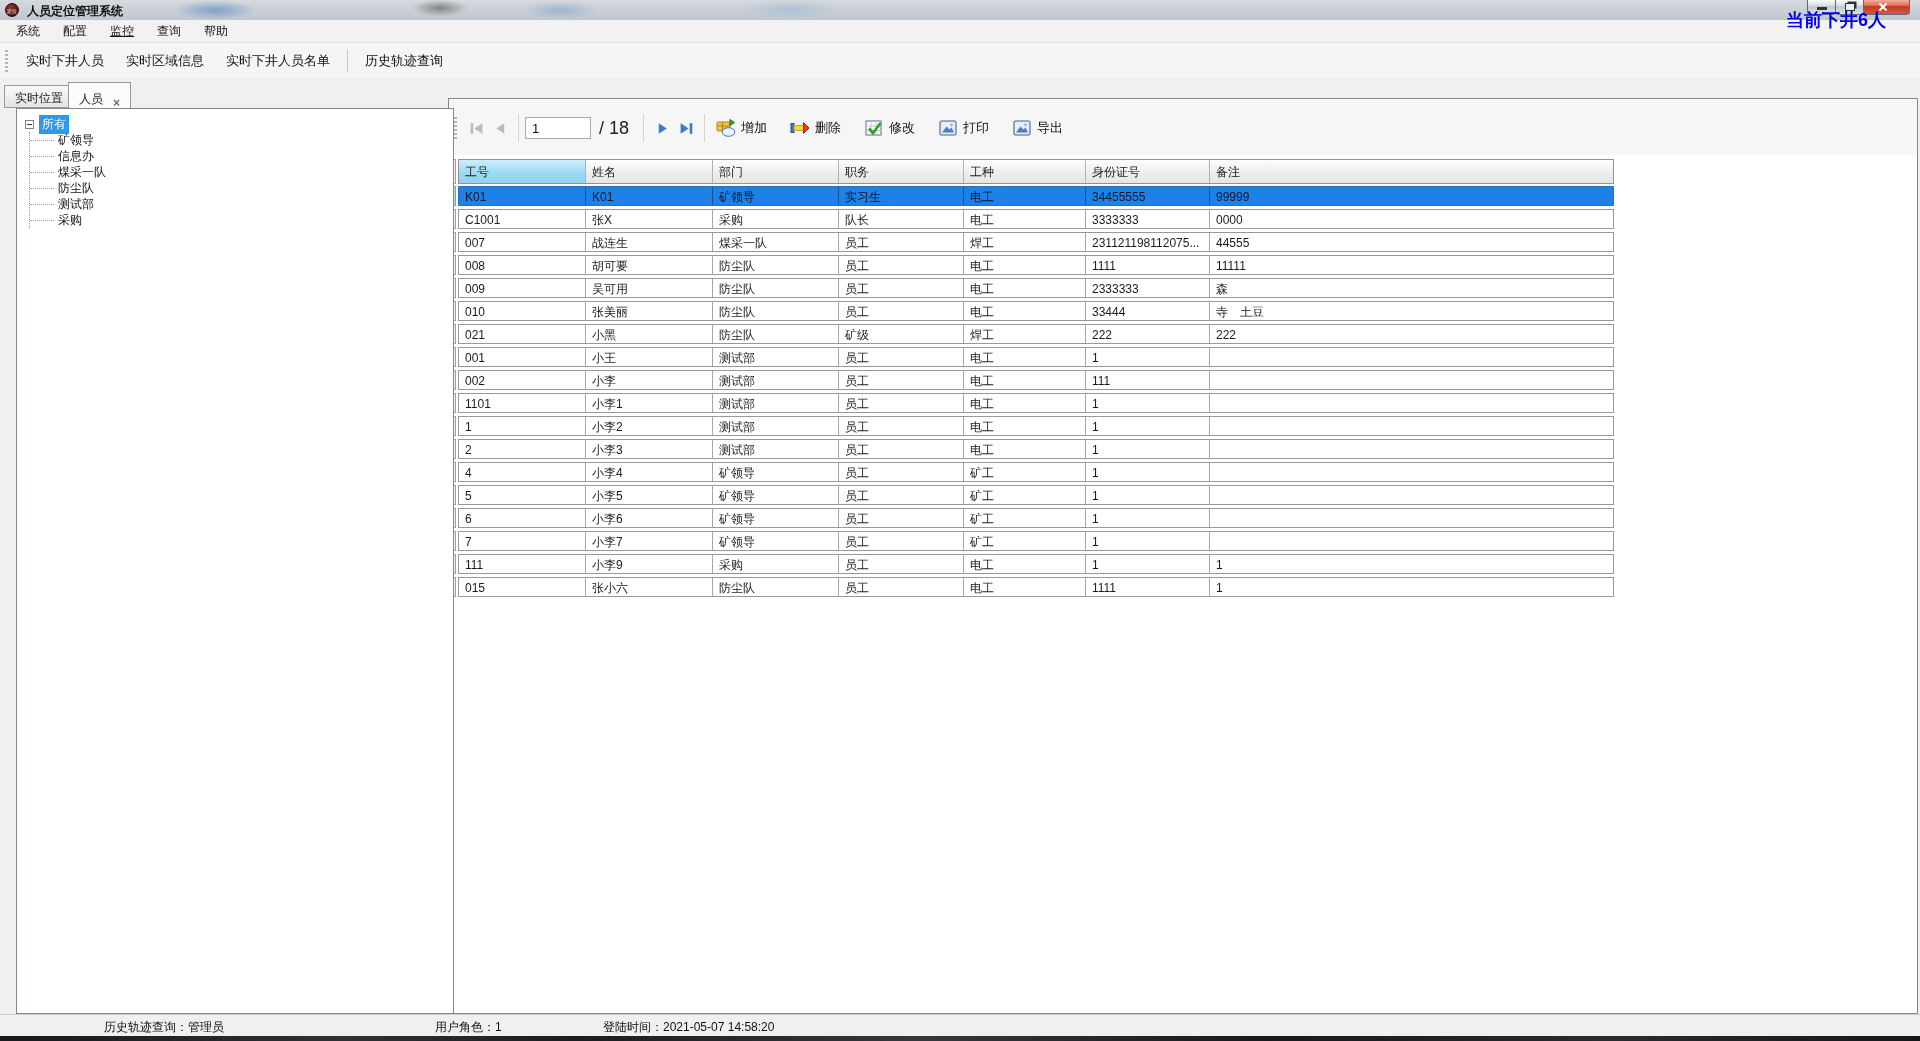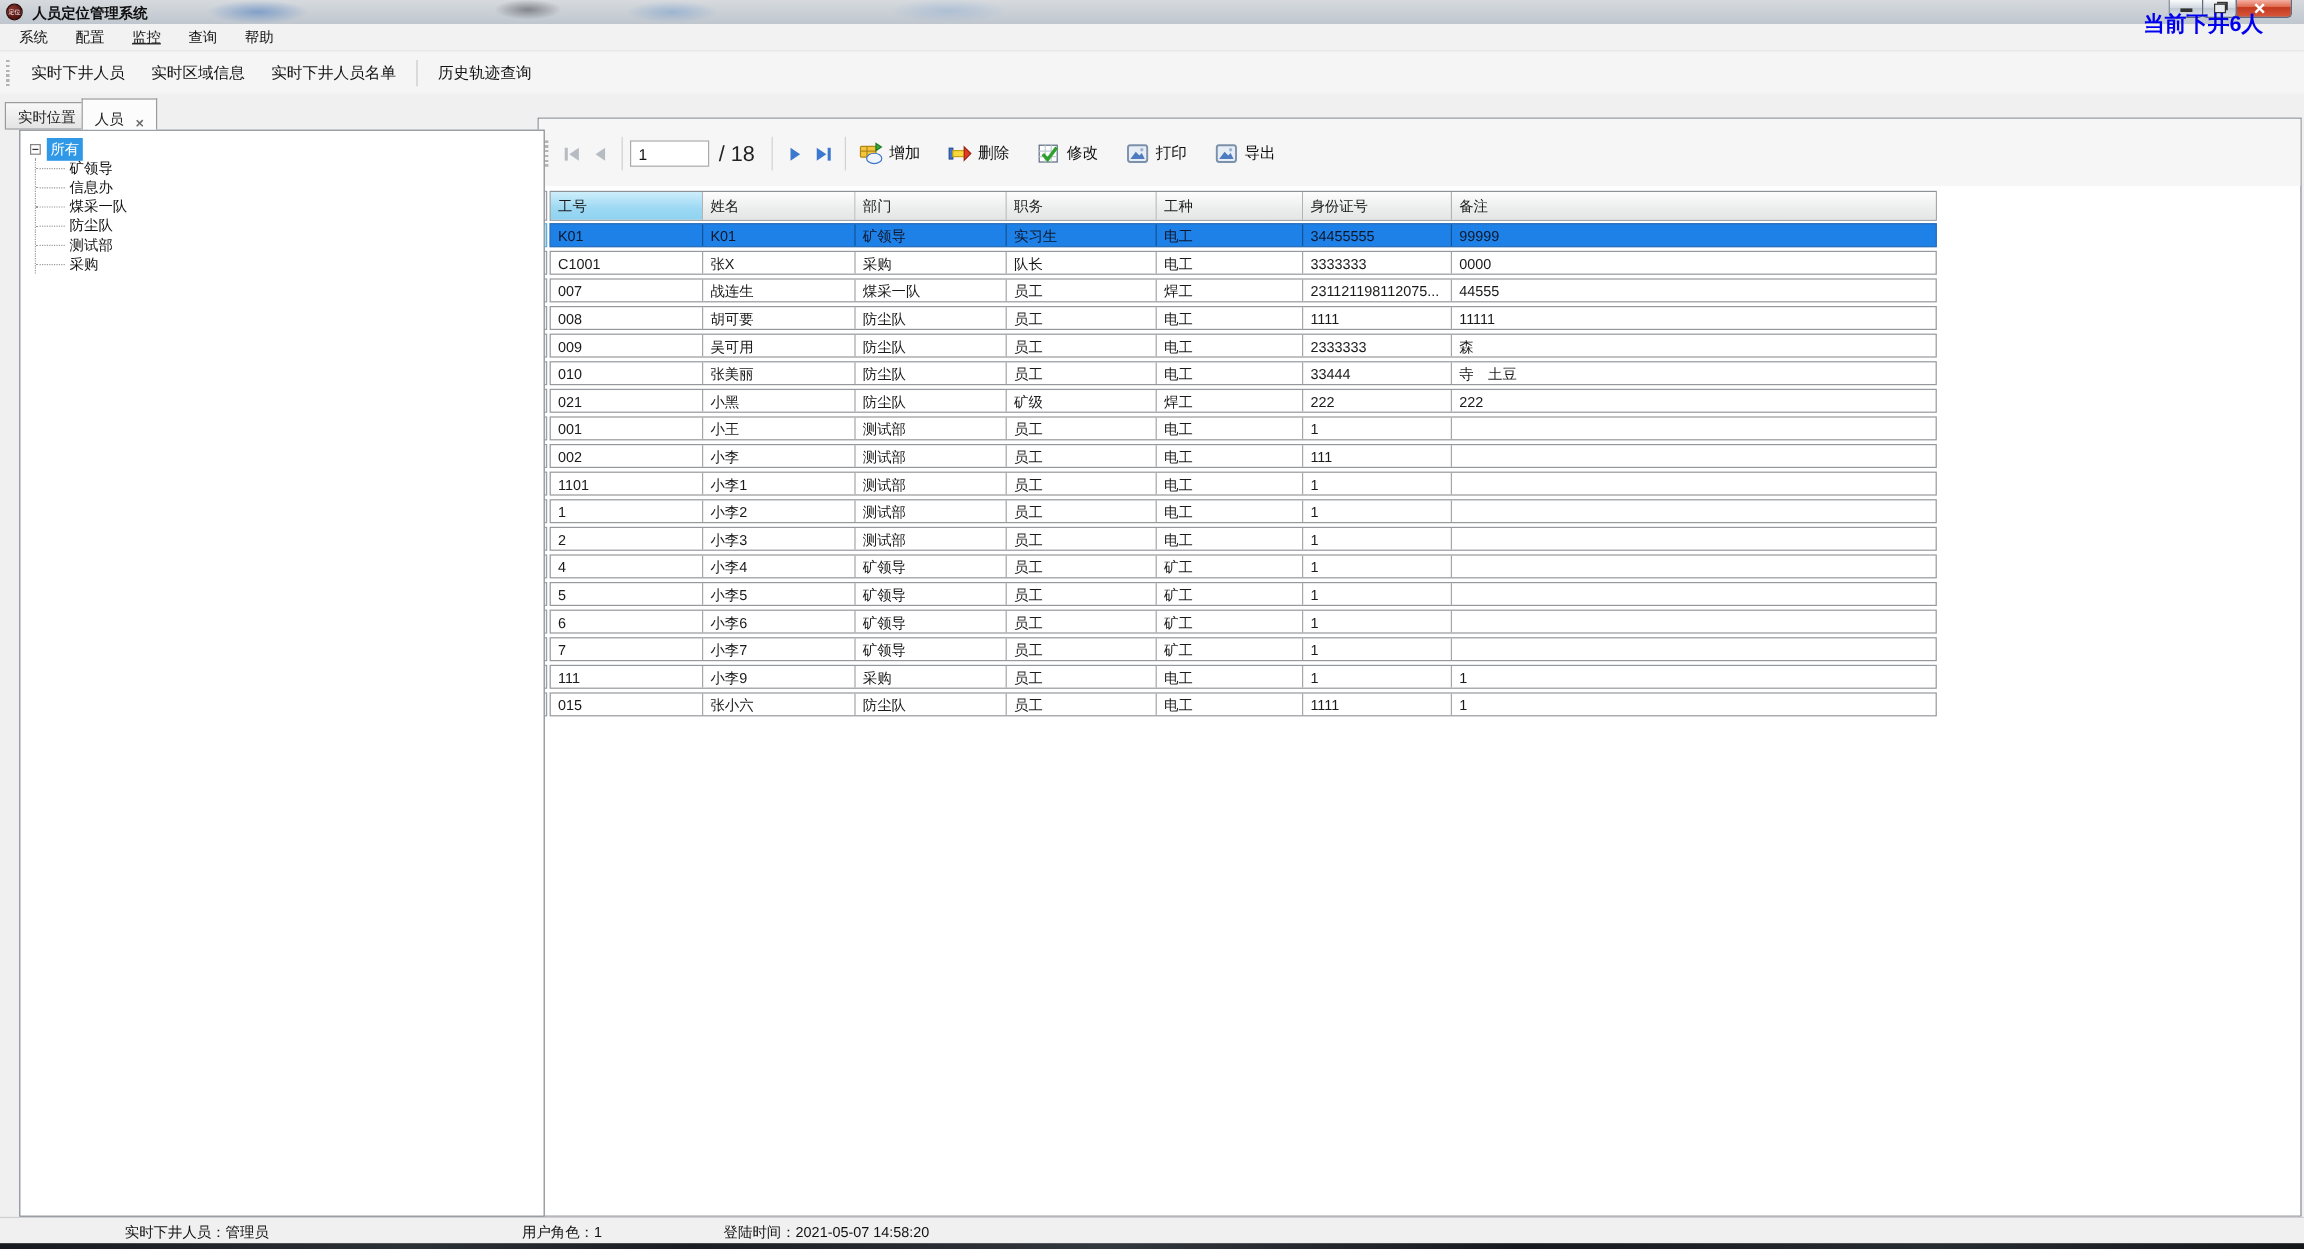--- a/index.html
+++ b/index.html
@@ -522,18 +522,18 @@
           <div class="cell" style="width: 125px;">员工</div>
           <div class="cell" style="width: 122px;">电工</div>
           <div class="cell" style="width: 124px;">1111</div>
           <div class="cell" style="width: 403px;">1</div>
         </div>
       </div>
     </div>
 </div>
 
 <div class="statusbar">
-  <span class="status-text" style="left:104px">实时下井人员：管理员</span>
+  <span class="status-text" style="left:104px">历史轨迹查询：管理员</span>
   <span class="status-text" style="left:435px">用户角色：1</span>
   <span class="status-text" style="left:603px">登陆时间：2021-05-07 14:58:20</span>
 </div>
 
 <div class="taskbar-strip"></div>
 
 </body></html>

